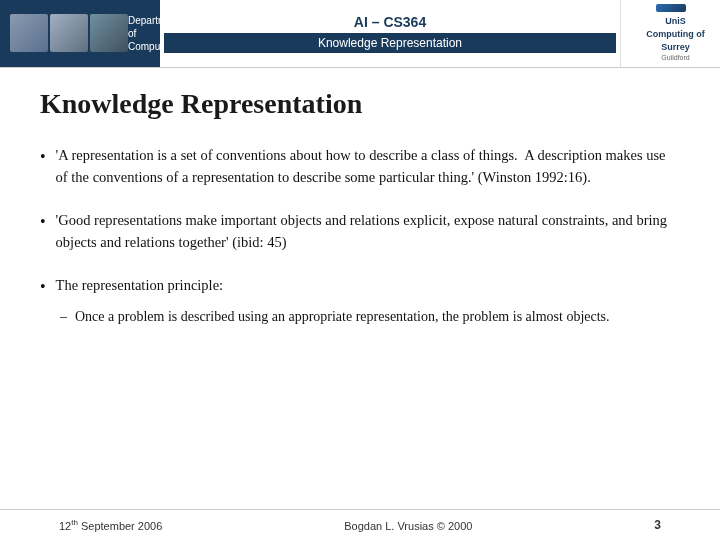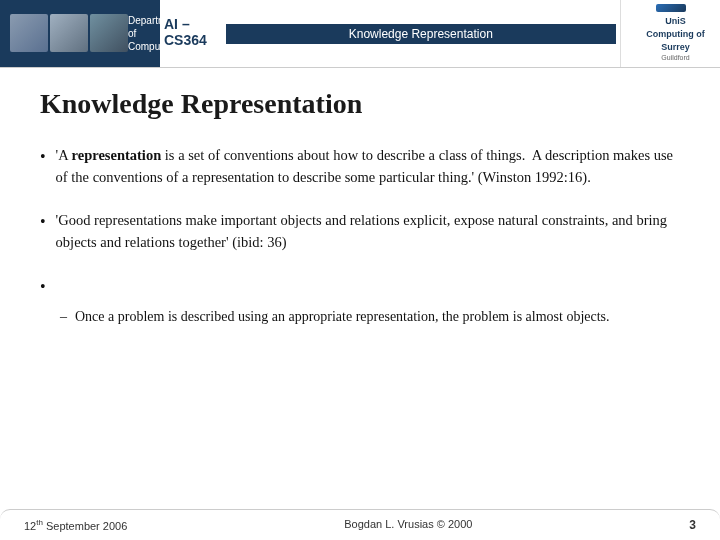--- a/index.html
+++ b/index.html
@@ -34,21 +34,21 @@
     .dept-label {
       color: #fff;
       font-size: 10px;
       font-family: Arial, sans-serif;
       line-height: 1.3;
     }
 
     .header-center {
       flex: 1;
       display: flex;
-      flex-direction: row;
+      flex-direction: column;
       align-items: center;
       justify-content: center;
       background: #fff;
       padding: 4px;
     }
 
     .course-title {
       font-family: Arial, sans-serif;
       font-size: 14px;
       font-weight: bold;
@@ -153,21 +153,21 @@
       margin-top: 1px;
       flex-shrink: 0;
       font-size: 16px;
     }
 
     .bullet-text {
       flex: 1;
     }
 
     .bold-word {
-      font-weight: bold;
+      font-weight: normal;
     }
 
     
     .sub-bullet-list {
       list-style: none;
       padding: 0;
       margin-top: 6px;
       margin-left: 20px;
     }
 
@@ -185,27 +185,26 @@
     }
 
     
     .footer {
       position: absolute;
       bottom: 0;
       left: 0;
       right: 0;
       display: flex;
       justify-content: space-between;
-      align-items: flex-start;
-      padding: 8px 24px;
+      align-items: flex-end;
+      padding: 8px 59px;
       border-top: 1px solid #ccc;
       font-family: Arial, sans-serif;
       font-size: 11px;
       color: #333;
-      border-radius: 10px;
     }
 
     .footer-date sup {
       font-size: 8px;
     }
 
     .footer-page {
       font-size: 12px;
       font-weight: bold;
     }
@@ -245,26 +244,27 @@
 
     <li class="bullet-item">
       <span class="bullet-dot">•</span>
       <span class="bullet-text">
         'A <span class="bold-word">representation</span> is a set of conventions about how to describe a class of things.&nbsp; A description makes use of the conventions of a representation to describe some particular thing.' (Winston 1992:16).
       </span>
     </li>
 
     <li class="bullet-item">
       <span class="bullet-dot">•</span>
-      <span class="bullet-text">'Good representations make important objects and relations explicit, expose natural constraints, and bring objects and relations together' (ibid: 36)</span>
+      <span class="bullet-text">'Good representations make important objects and relations explicit, expose natural constraints, and bring objects and relations together' (ibid: 45)</span>
     </li>
 
     <li class="bullet-item" style="flex-direction: column; align-items: flex-start;">
       <div style="display:flex; align-items: flex-start;">
         <span class="bullet-dot">•</span>
+        <span class="bullet-text">The representation principle:</span>
       </div>
       <ul class="sub-bullet-list">
         <li class="sub-bullet-item">
           <span class="sub-bullet-dash">–</span>
           <span class="bullet-text">Once a problem is described using an appropriate representation, the problem is almost objects.</span>
         </li>
       </ul>
     </li>
   </ul>
 </div>

